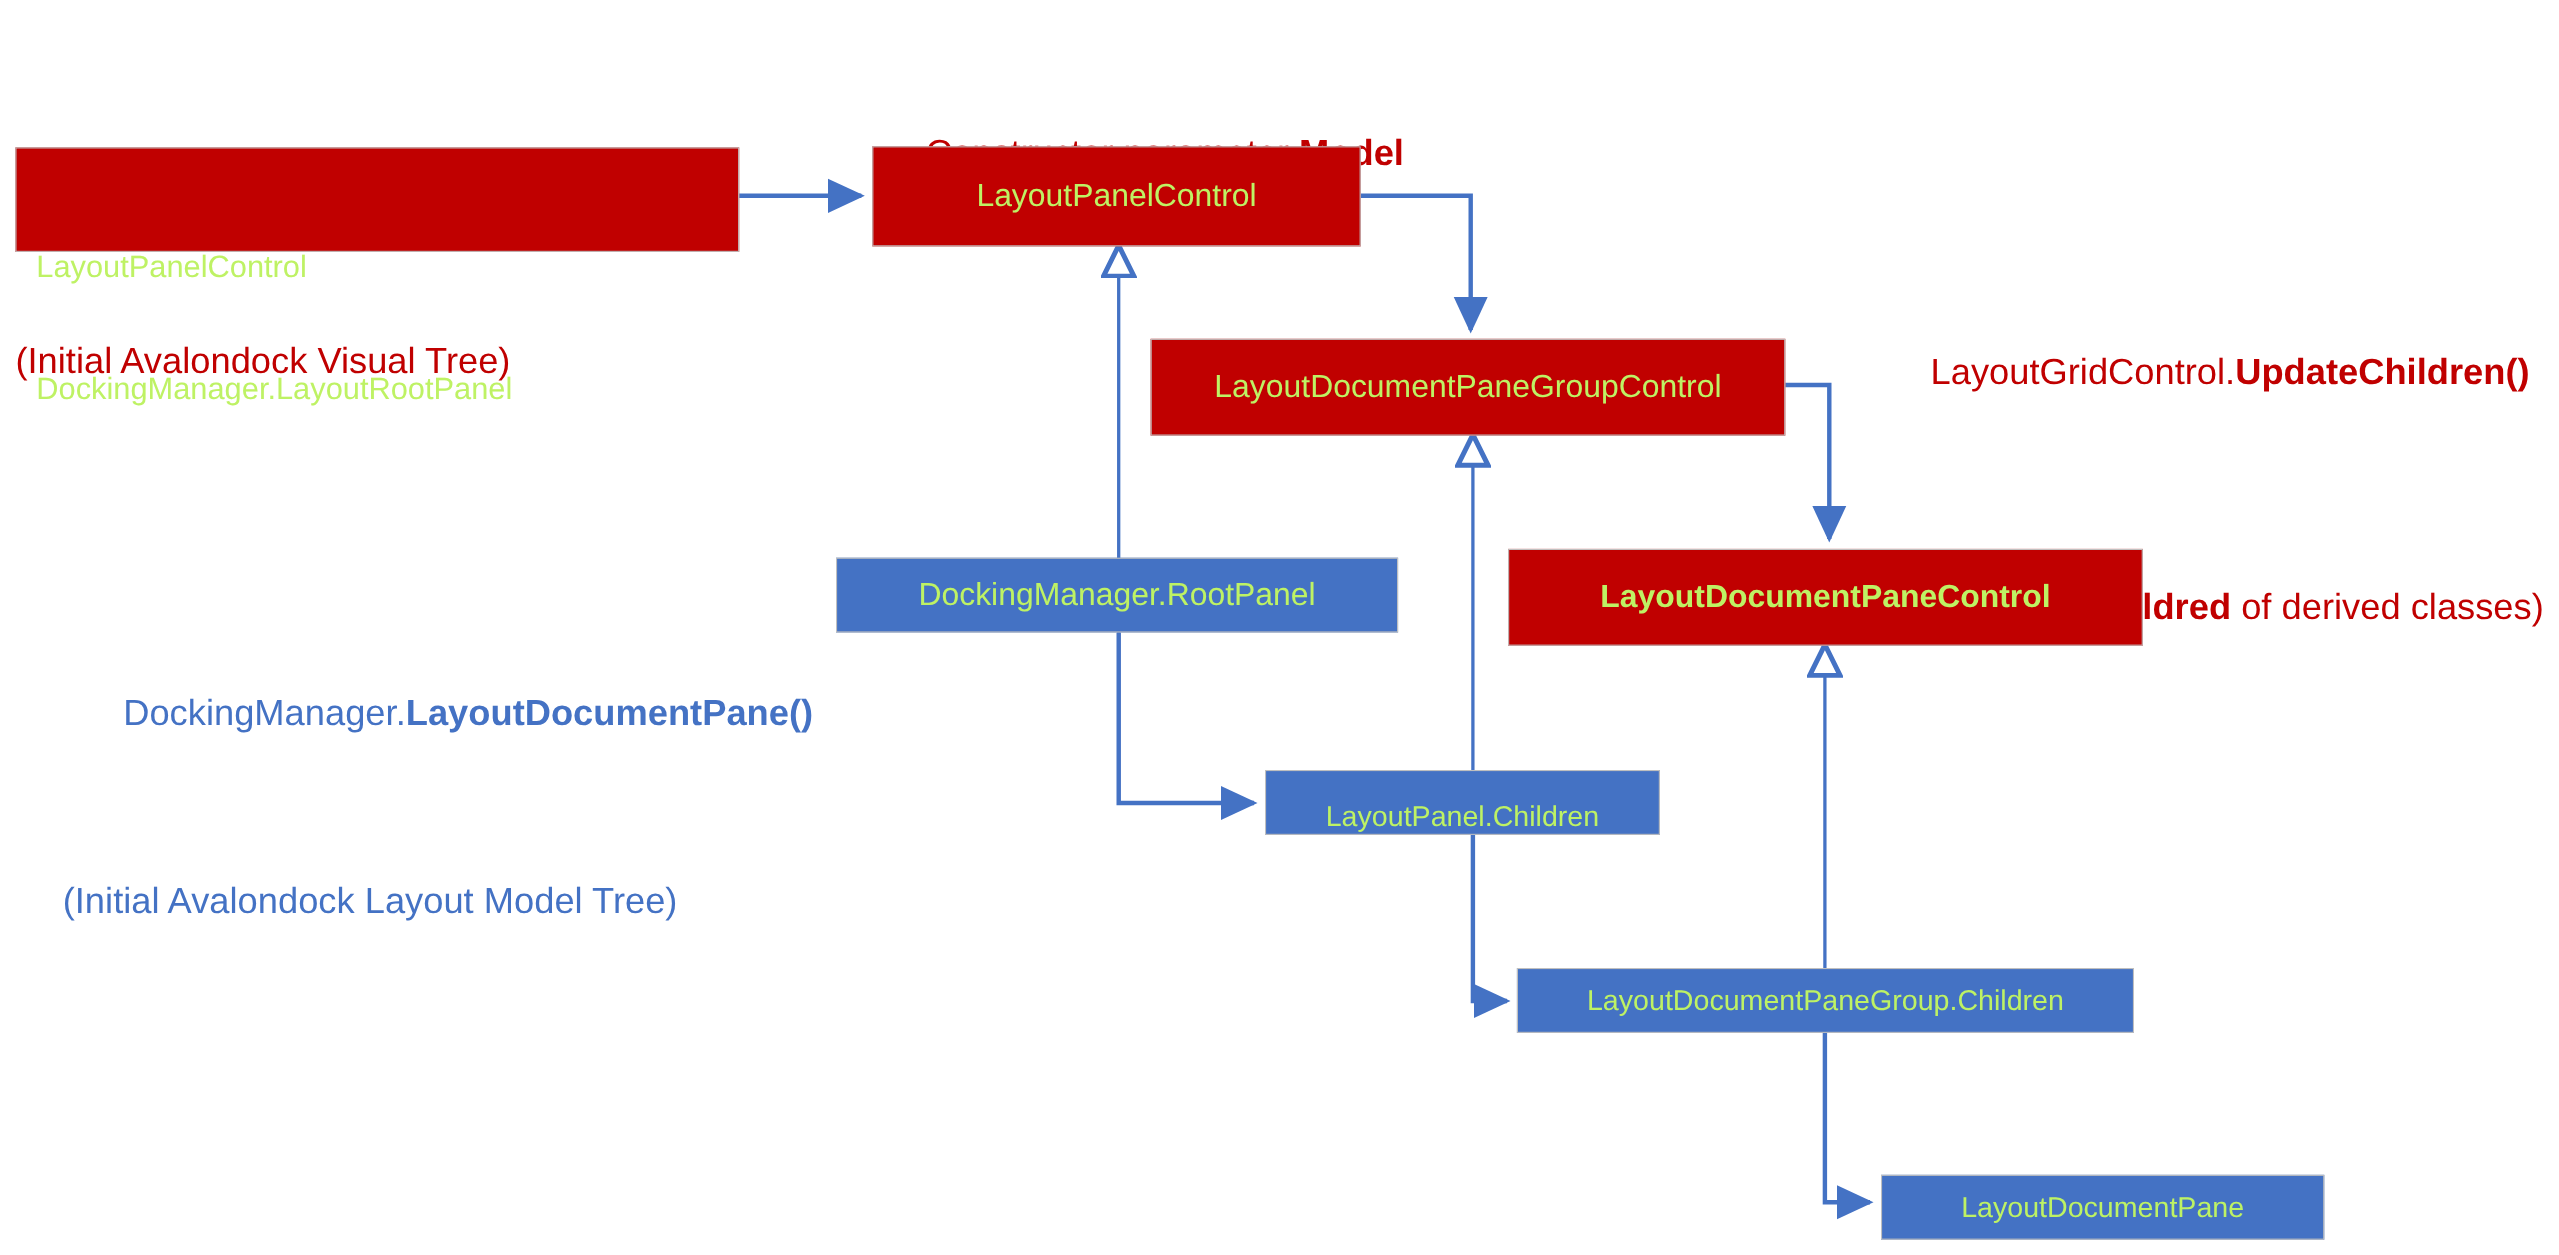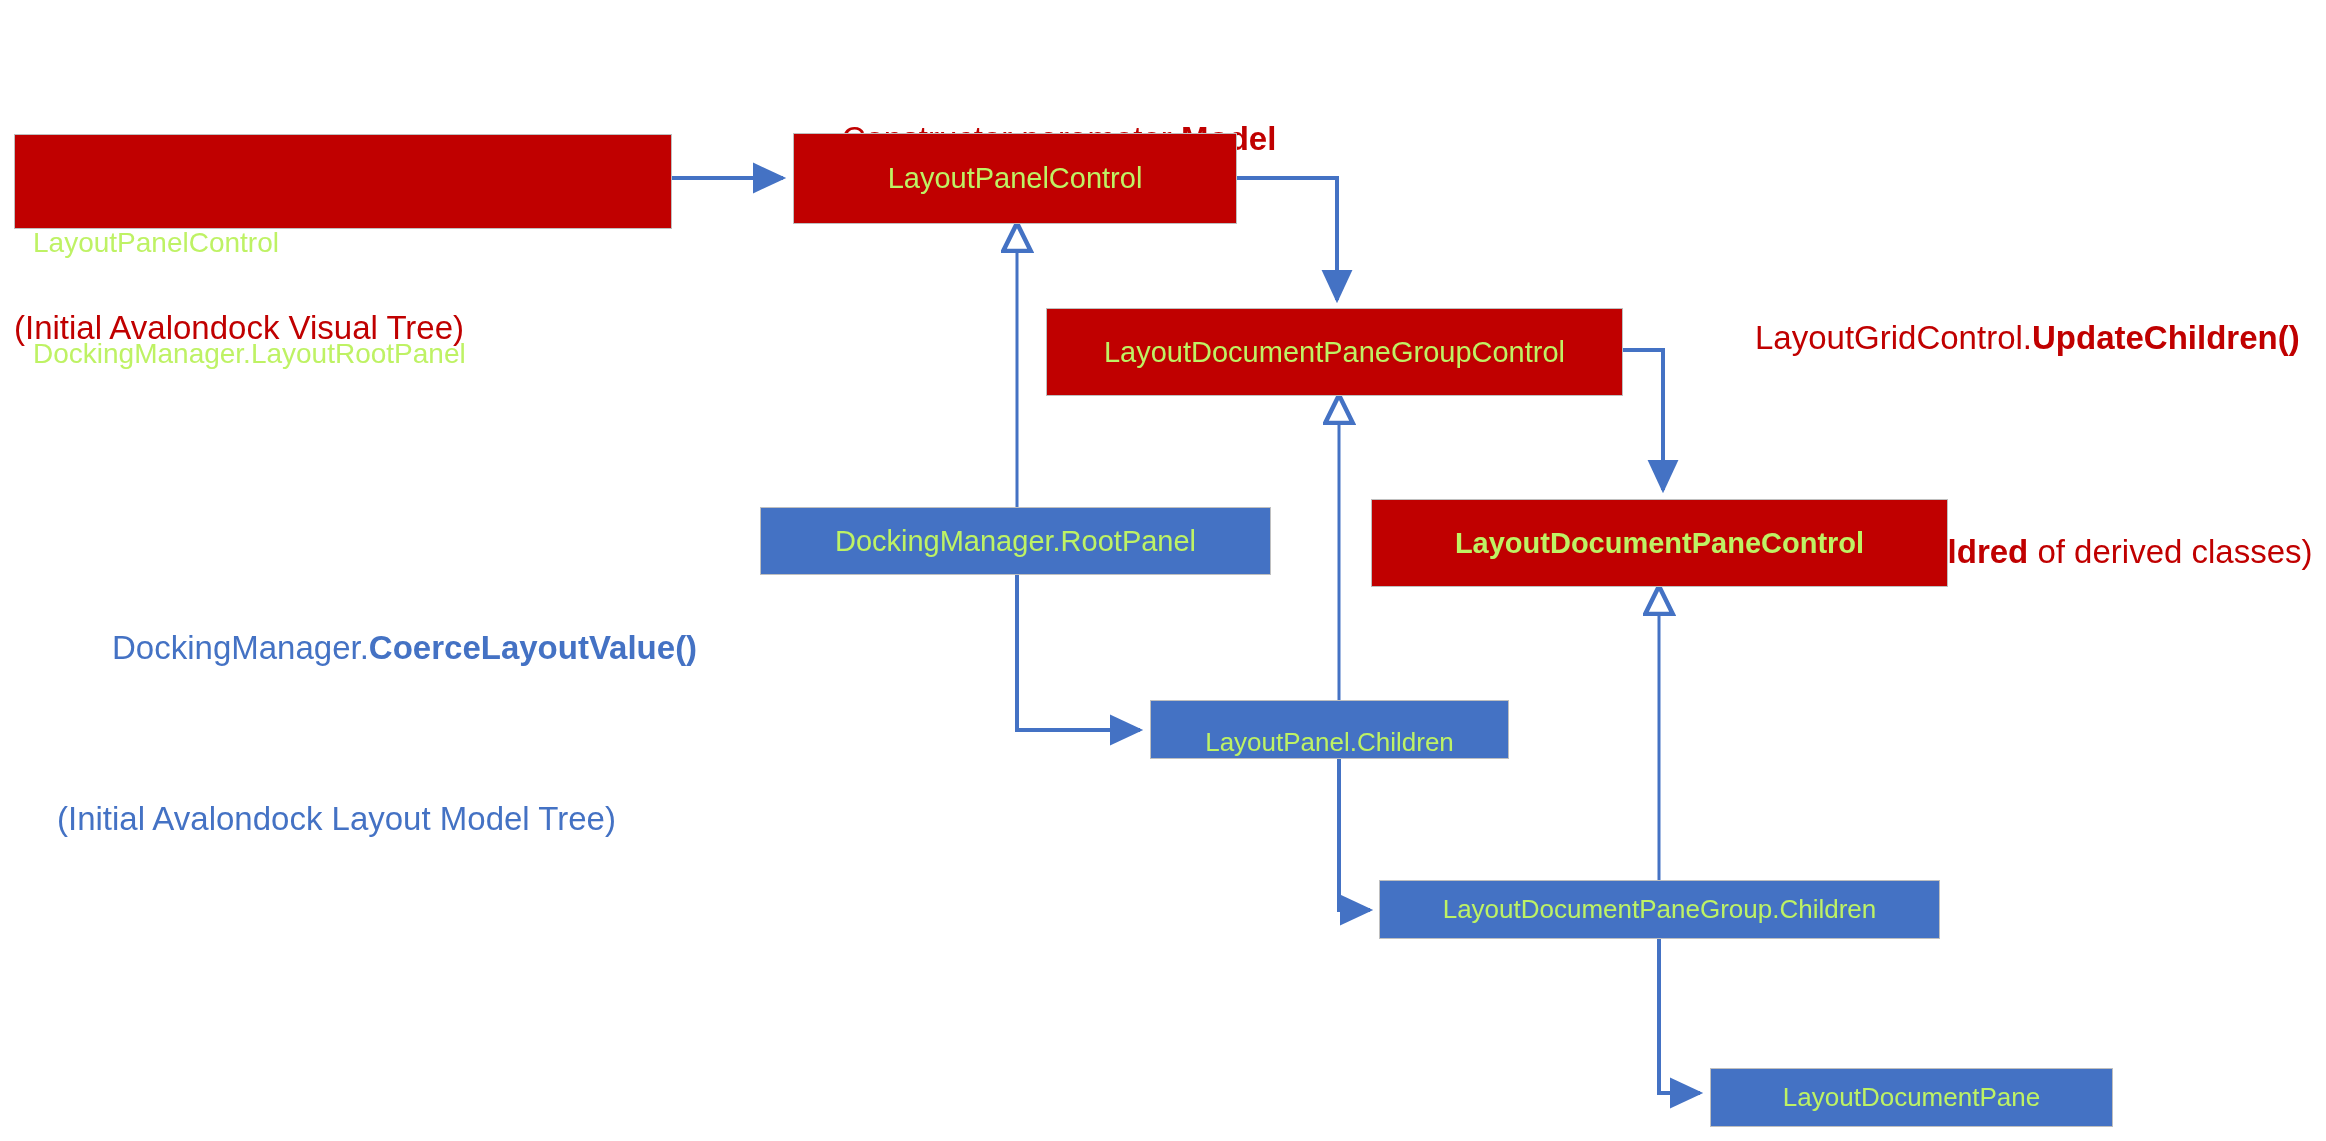--- a/index.html
+++ b/index.html
@@ -108,21 +108,21 @@
     <div>
       <span>LayoutGridControl.</span><span class="b">UpdateChildren()</span>
     </div>
     <div>
       <span>(Initialize </span><span class="b">Childred</span><span> of derived classes)</span>
     </div>
   </div>
 
   <div class="note note-blue" style="left:57px; top:498px; font-size:33px;">
     <div>
-      <span>DockingManager.</span><span class="b">CoerceLayoutValue()</span>
+      <span>DockingManager.</span><span class="b">LayoutDocumentPane()</span>
     </div>
     <div>(Initial Avalondock Layout Model Tree)</div>
   </div>
 
   <div class="node node-red node-left" style="left:14px; top:134px; width:658px; height:95px; font-size:28px;">
     <div>
       <div>LayoutPanelControl</div>
       <div>DockingManager.LayoutRootPanel</div>
     </div>
   </div>

